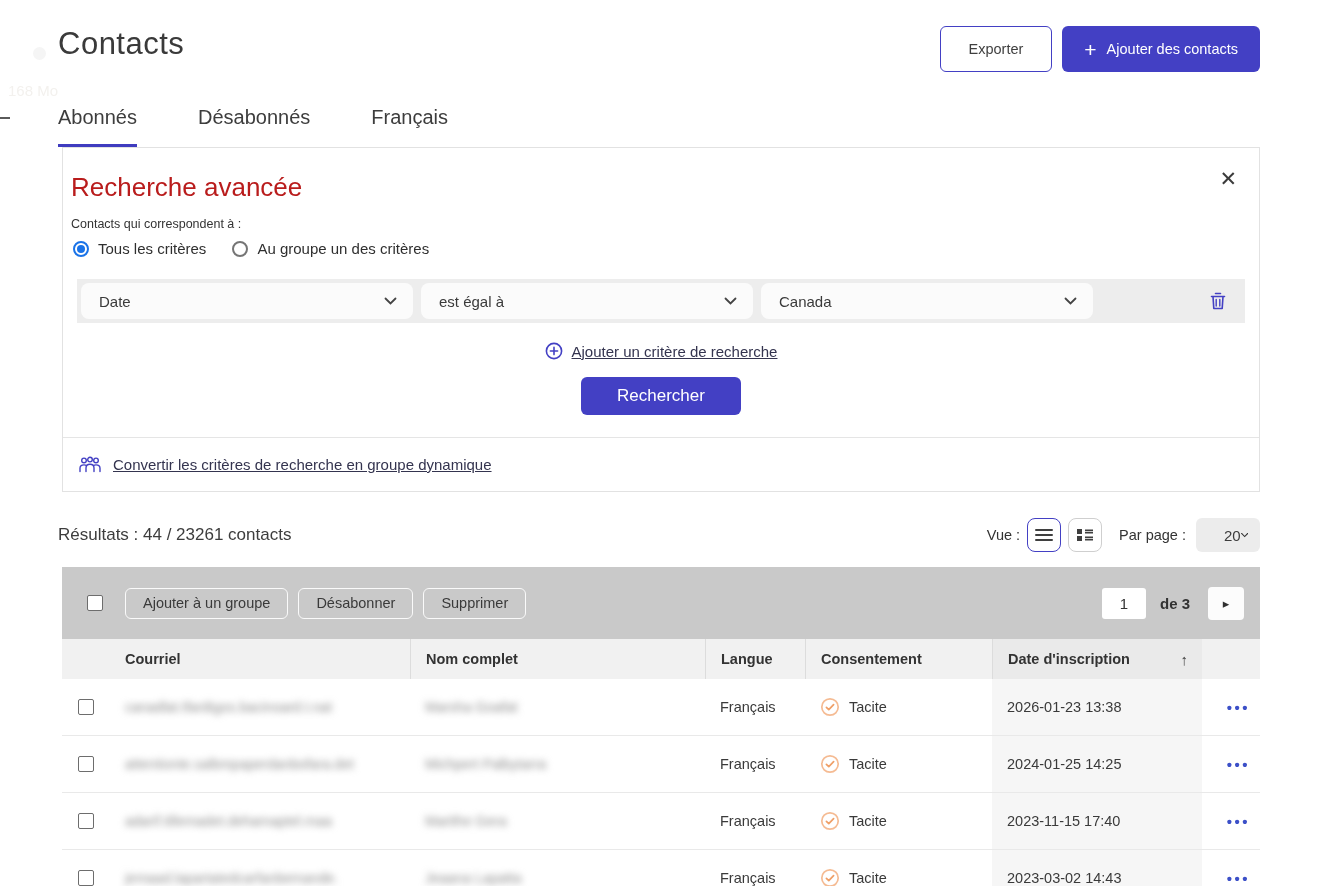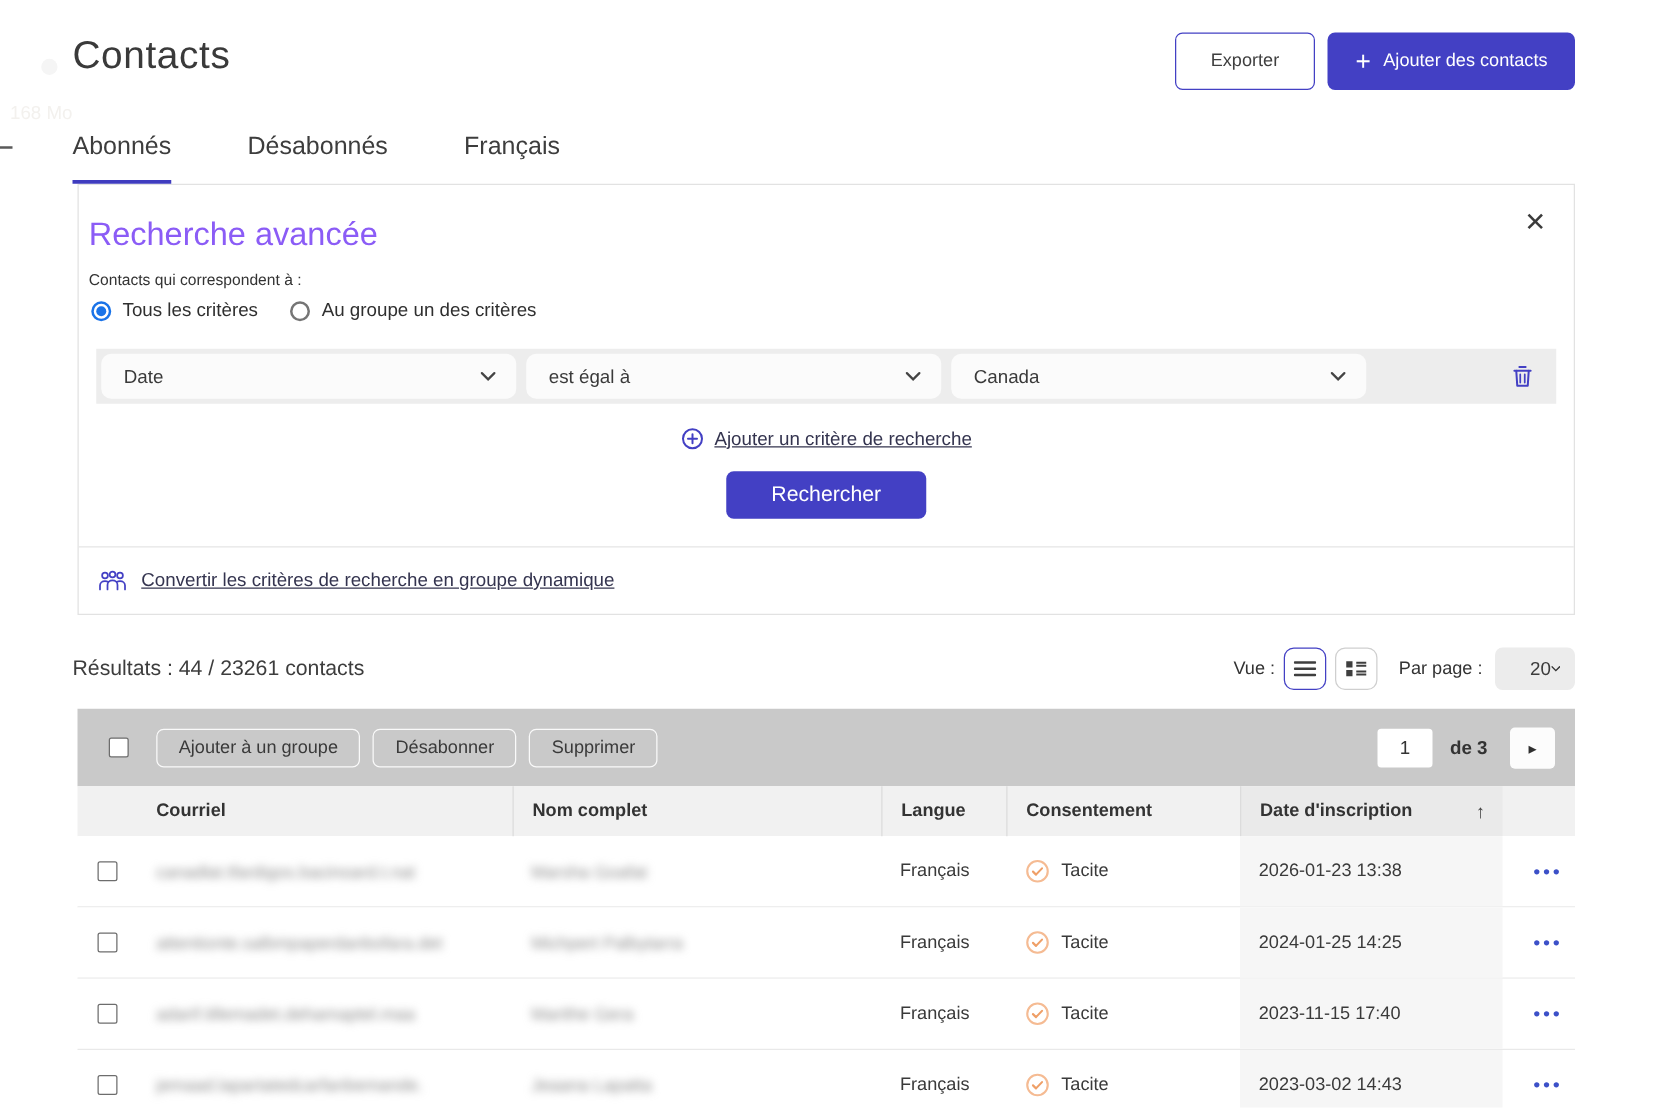--- a/index.html
+++ b/index.html
@@ -27,21 +27,21 @@
   
   .tabs { display:flex; margin-top:34px; }
   .tab { font-size:20px; color:#3d3d3d; margin-right:61px; padding-bottom:15px; cursor:pointer; }
   .tab.active { border-bottom:3px solid #3f3cbf; }
 
   
   .card { margin-left:4px; width:1198px; border:1px solid #e2e2e2; background:#fff; }
   .search-main { position:relative; padding:24px 0 22px 0; border-bottom:1px solid #e5e5e5; }
   .close-x { position:absolute; top:20px; right:22px; font-size:21px; color:#3b3b3b; background:none;
     border:none; cursor:pointer; line-height:1; font-family:inherit; }
-  .search-title { font-size:26px; font-weight:400; color:#8b5cf6; padding-left:8px; }
+  .search-title { font-size:26px; font-weight:400; color:#b91c1c; padding-left:8px; }
   .match-label { font-size:12.5px; color:#333; padding-left:8px; margin-top:14px; }
   .radios { display:flex; gap:26px; padding-left:10px; margin-top:9px; align-items:center; }
   .radio { display:flex; align-items:center; gap:9px; font-size:15px; color:#2f2f2f; cursor:pointer; }
   .radio-dot { width:16px; height:16px; border-radius:50%; border:2px solid #1a73e8; position:relative; }
   .radio-dot.on::after { content:""; position:absolute; inset:2px; border-radius:50%; background:#1a73e8; }
   .radio-dot.off { border-color:#757575; }
 
   .criteria-bar { display:flex; align-items:center; gap:8px; height:44px; background:#ededed;
     margin:22px 14px 0 14px; padding:0 18px 0 4px; }
   .select { width:332px; height:36px; background:#fbfbfb; border-radius:8px; display:flex;
@@ -66,21 +66,21 @@
   .view-btn { width:34px; height:34px; border-radius:8px; background:#fff; border:1px solid #cfcfcf;
     display:flex; align-items:center; justify-content:center; margin-left:7px; cursor:pointer; }
   .view-btn.active { border:1.5px solid #4340c4; }
   .perpage-label { margin-left:17px; }
   .perpage-select { width:64px; height:34px; background:#ececec; border-radius:6px; display:flex;
     align-items:center; justify-content:space-between; padding:0 12px 0 28px; font-size:15px;
     margin-left:10px; cursor:pointer; }
 
   
   .tablewrap { margin-left:4px; width:1198px; margin-top:12px; }
-  .actionbar { height:62px; background:#c9c9c9; display:flex; align-items:center; padding:0 16px 0 25px; }
+  .actionbar { height:72px; background:#c9c9c9; display:flex; align-items:center; padding:0 16px 0 25px; }
   .checkbox { width:16px; height:16px; background:#fff; border:1.5px solid #6d6d6d; border-radius:2px;
     display:inline-block; cursor:pointer; flex:none; }
   .bar-btn { height:31px; padding:0 17px; background:transparent; border:1.5px solid #fafafa; border-radius:6px;
     font-size:14.5px; color:#3a3a3a; font-family:inherit; margin-left:10px; cursor:pointer; }
   .bar-btn:first-of-type { margin-left:22px; }
   .bar-right { margin-left:auto; display:flex; align-items:center; }
   .page-input { width:44px; height:31px; background:#fff; border:none; border-radius:3px; text-align:center;
     font-size:15px; font-family:inherit; color:#333; }
   .page-total { font-size:15px; font-weight:bold; color:#333; margin:0 18px 0 14px; }
   .next-btn { width:36px; height:33px; background:#fcfcfc; border:none; border-radius:4px; font-size:13px;

